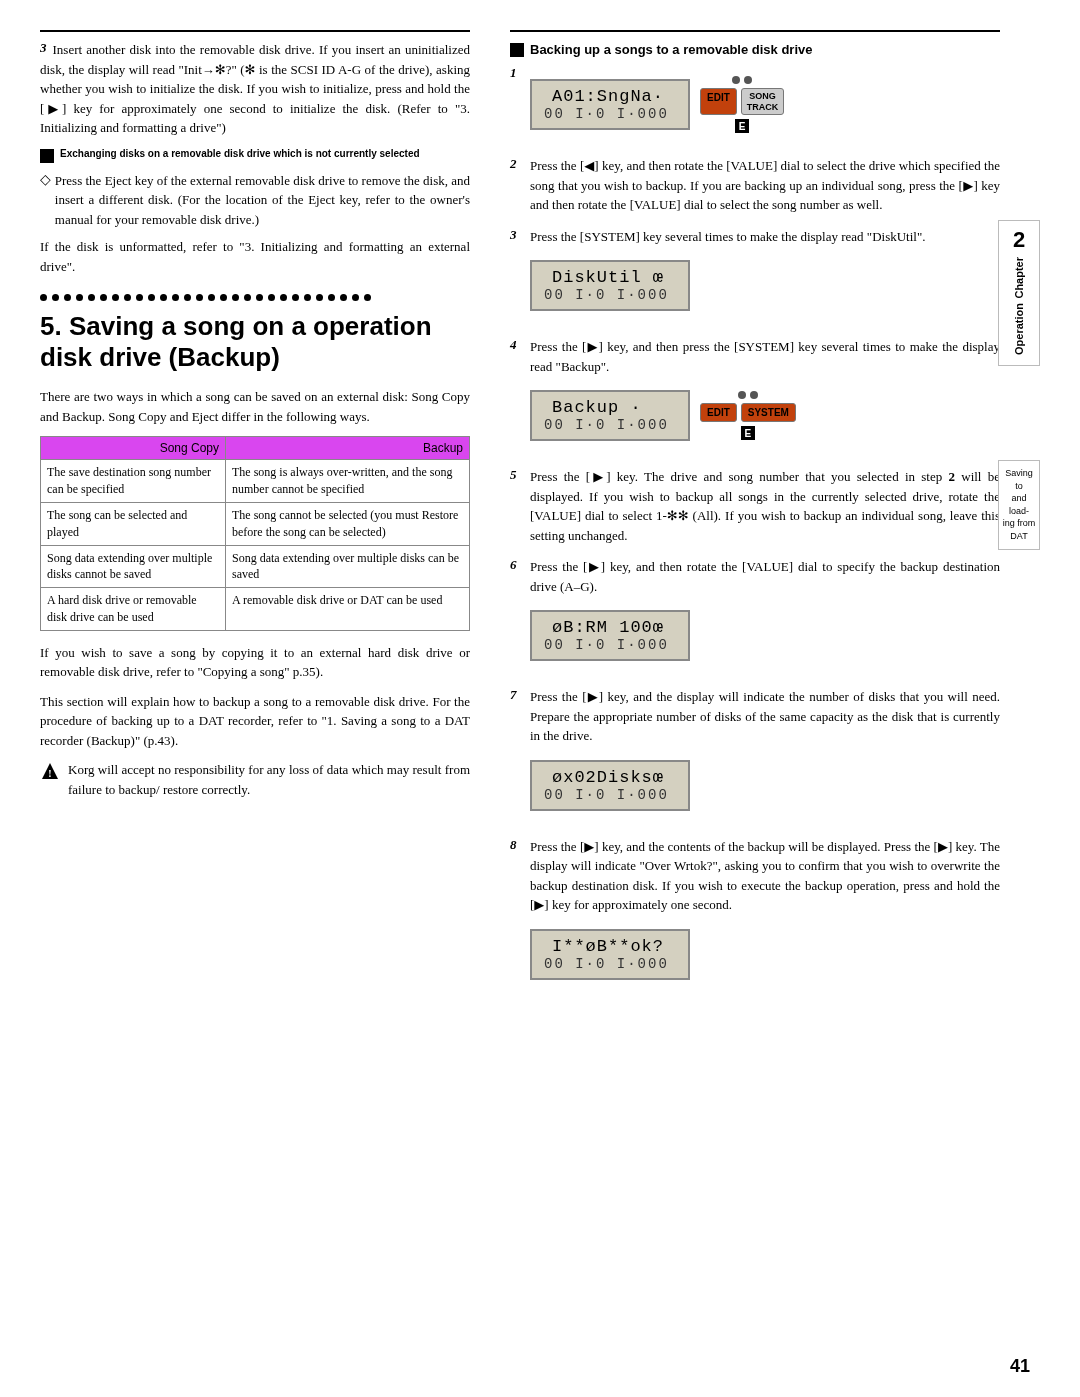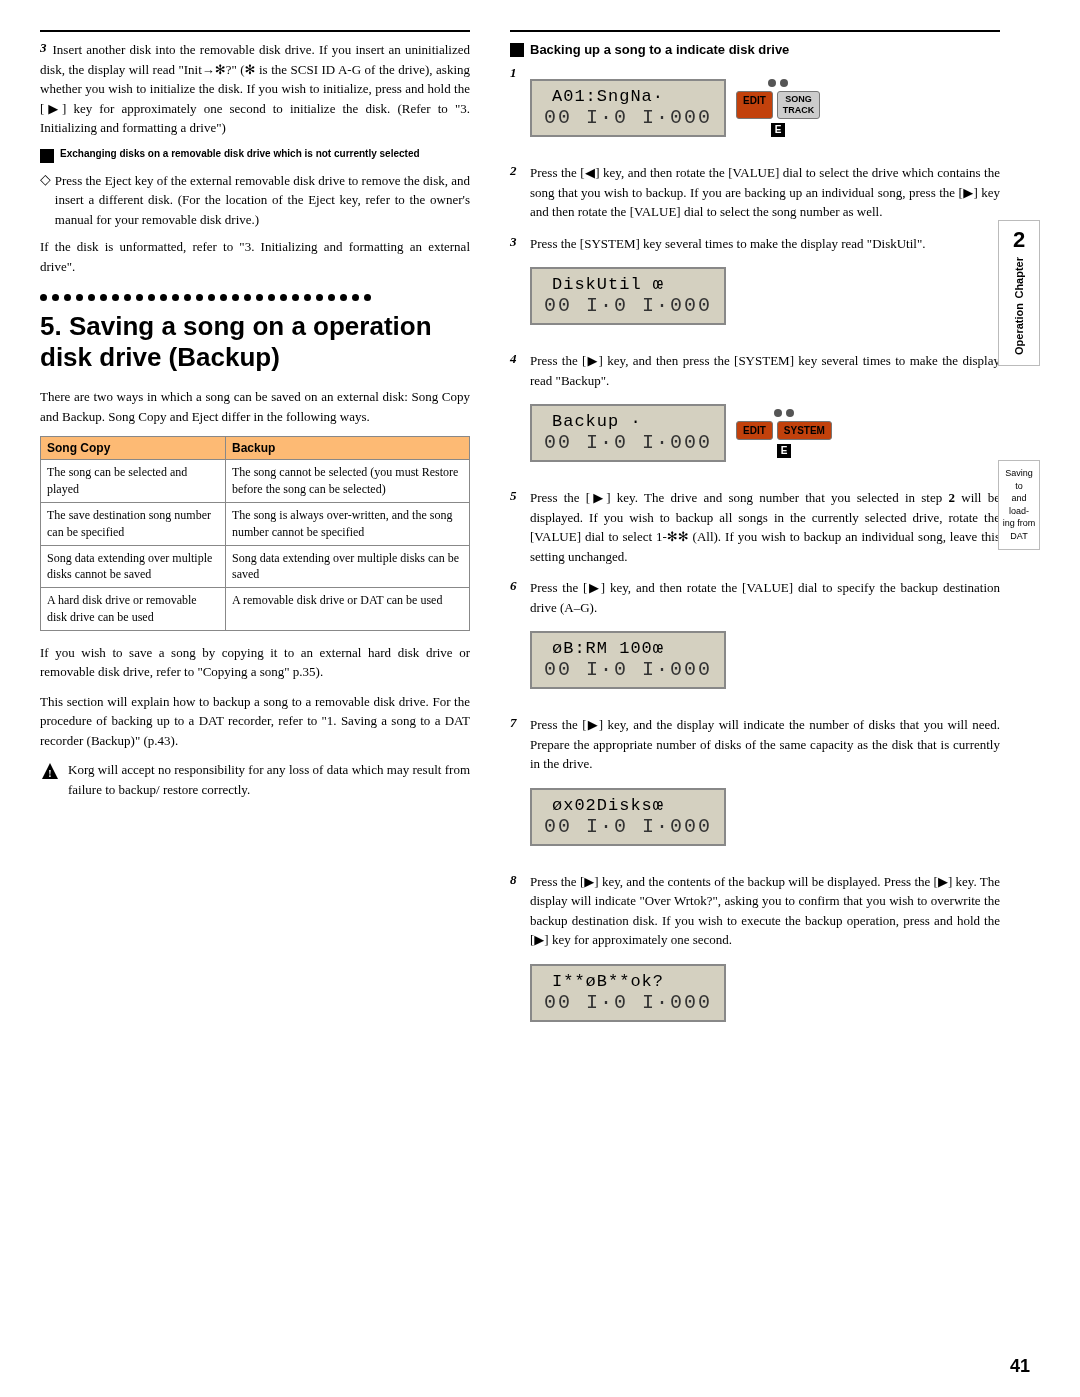--- a/index.html
+++ b/index.html
@@ -100,25 +100,25 @@
       margin-bottom: 10px;
     }
     
     .compare-table {
       width: 100%;
       border-collapse: collapse;
       margin: 10px 0 12px 0;
       font-size: 12px;
     }
     .compare-table th {
-      background: #fdba74;
+      background: #d946ef;
       border: 1px solid #888;
       padding: 4px 6px;
-      text-align: left;
-      font-weight: bold;
+      text-align: right;
+      font-weight: normal;
       font-family: Arial, sans-serif;
     }
     .compare-table td {
       border: 1px solid #888;
       padding: 4px 6px;
       vertical-align: top;
       text-align: left;
       line-height: 1.4;
     }
     
@@ -144,21 +144,21 @@
       display: inline-block;
       margin: 6px 0;
       min-width: 160px;
     }
     .lcd-display .lcd-top {
       font-size: 17px;
       letter-spacing: 1px;
       margin-left: 8px;
     }
     .lcd-display .lcd-bottom {
-      font-size: 20px;
+      font-size: 14px;
       letter-spacing: 2px;
       color: #333;
     }
     .key-btn {
       background: #c2410c;
       border: 1px solid #777;
       border-radius: 3px;
       padding: 3px 6px;
       font-size: 10px;
       font-family: Arial, sans-serif;
@@ -301,26 +301,26 @@
 
     <table class="compare-table">
       <thead>
         <tr>
           <th>Song Copy</th>
           <th>Backup</th>
         </tr>
       </thead>
       <tbody>
         <tr>
+          <td>The save destination song number can be specified</td>
+          <td>The song is always over-written, and the song number cannot be speci­fied</td>
+        </tr>
+        <tr>
           <td>The song can be selected and played</td>
           <td>The song cannot be selected (you must Restore before the song can be selected)</td>
-        </tr>
-        <tr>
-          <td>The save destination song number can be specified</td>
-          <td>The song is always over-written, and the song number cannot be speci­fied</td>
         </tr>
         <tr>
           <td>Song data extending over multiple disks cannot be saved</td>
           <td>Song data extending over multiple disks can be saved</td>
         </tr>
         <tr>
           <td>A hard disk drive or removable disk drive can be used</td>
           <td>A removable disk drive or DAT can be used</td>
         </tr>
       </tbody>
@@ -337,21 +337,21 @@
       <p style="text-align:justify; line-height:1.5;">Korg will accept no responsibility for any loss of data which may result from failure to backup/ restore correctly.</p>
     </div>
 
   </div>
 
   <div class="right-col">
     <div class="top-line"></div>
 
     <div class="section-heading">
       <span class="black-sq"></span>
-      <span style="font-size:13px; font-family:Arial,sans-serif; font-weight:bold;">Backing up a song to a indicate disk drive</span>
+      <span style="font-size:13px; font-family:Arial,sans-serif; font-weight:bold;">Backing up a songs to a removable disk drive</span>
     </div>
 
     <div class="right-step">
       <span class="right-step-num">1</span>
       <div class="right-step-content">
         <div class="lcd-container">
           <div class="lcd-display">
             <div class="lcd-top">A01:SngNa·</div>
             <div class="lcd-bottom">00 I·0 I·000</div>
           </div>
@@ -369,21 +369,21 @@
             </div>
             <span class="e-badge">E</span>
           </div>
         </div>
       </div>
     </div>
 
     <div class="right-step">
       <span class="right-step-num">2</span>
       <div class="right-step-content">
-        <p>Press the [◀] key, and then rotate the [VALUE] dial to select the drive which contains the song that you wish to backup. If you are backing up an individual song, press the [▶] key and then rotate the [VALUE] dial to select the song number as well.</p>
+        <p>Press the [◀] key, and then rotate the [VALUE] dial to select the drive which specified the song that you wish to backup. If you are backing up an individual song, press the [▶] key and then rotate the [VALUE] dial to select the song number as well.</p>
       </div>
     </div>
 
     <div class="right-step">
       <span class="right-step-num">3</span>
       <div class="right-step-content">
         <p>Press the [SYSTEM] key several times to make the display read "DiskUtil".</p>
         <div class="lcd-container">
           <div class="lcd-display">
             <div class="lcd-top">DiskUtil œ</div>

